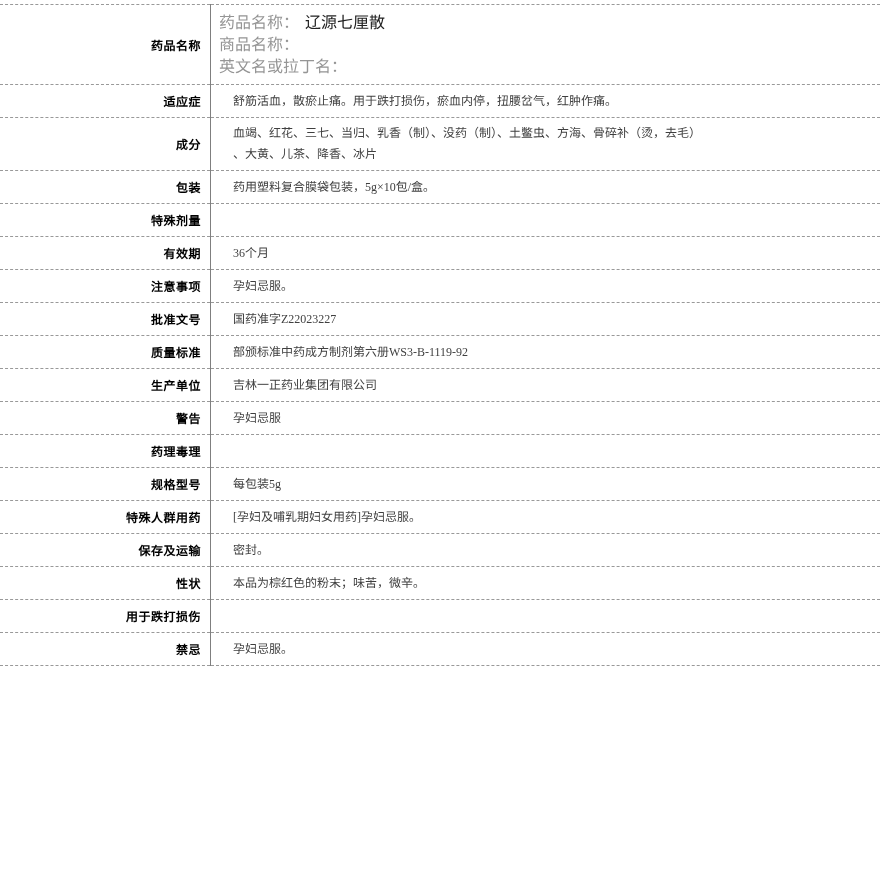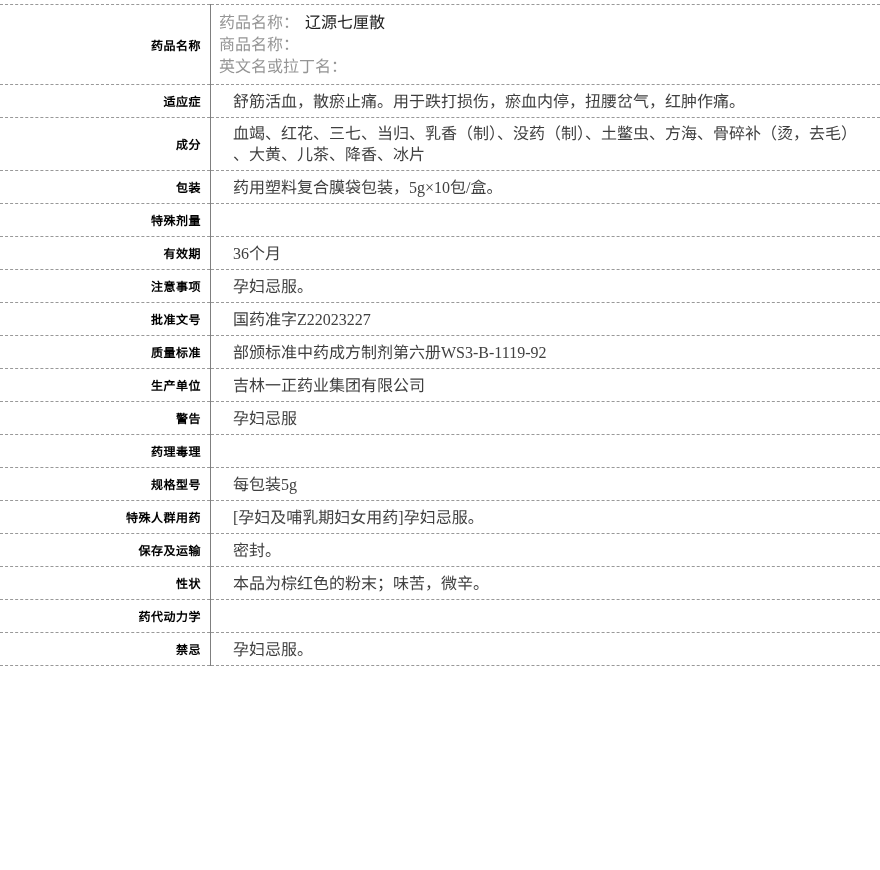--- a/index.html
+++ b/index.html
@@ -35,21 +35,21 @@
     vertical-align: middle;
     padding: 0 9px 0 0;
     font-size: 12px;
     font-weight: bold;
     color: #000000;
     letter-spacing: 0.5px;
   }
   td.val {
     vertical-align: middle;
     padding: 2px 10px 2px 22px;
-    font-size: 16px;
+    font-size: 12px;
     color: #3f3f3f;
     line-height: 21px;
     white-space: pre-line;
   }
   td.val-name {
     vertical-align: middle;
     padding: 2px 10px 2px 8px;
     font-size: 16px;
     line-height: 22px;
     margin-left: 40px;
@@ -146,21 +146,21 @@
         <td class="lbl">保存及运输</td>
         <td class="val">密封。</td>
       </tr>
 
       <tr>
         <td class="lbl">性状</td>
         <td class="val">本品为棕红色的粉末；味苦，微辛。</td>
       </tr>
 
       <tr>
-        <td class="lbl">药代动力学</td>
+        <td class="lbl">用于跌打损伤</td>
         <td class="val"></td>
       </tr>
 
       <tr>
         <td class="lbl">禁忌</td>
         <td class="val">孕妇忌服。</td>
       </tr>
 
     </tbody>
   </table>

